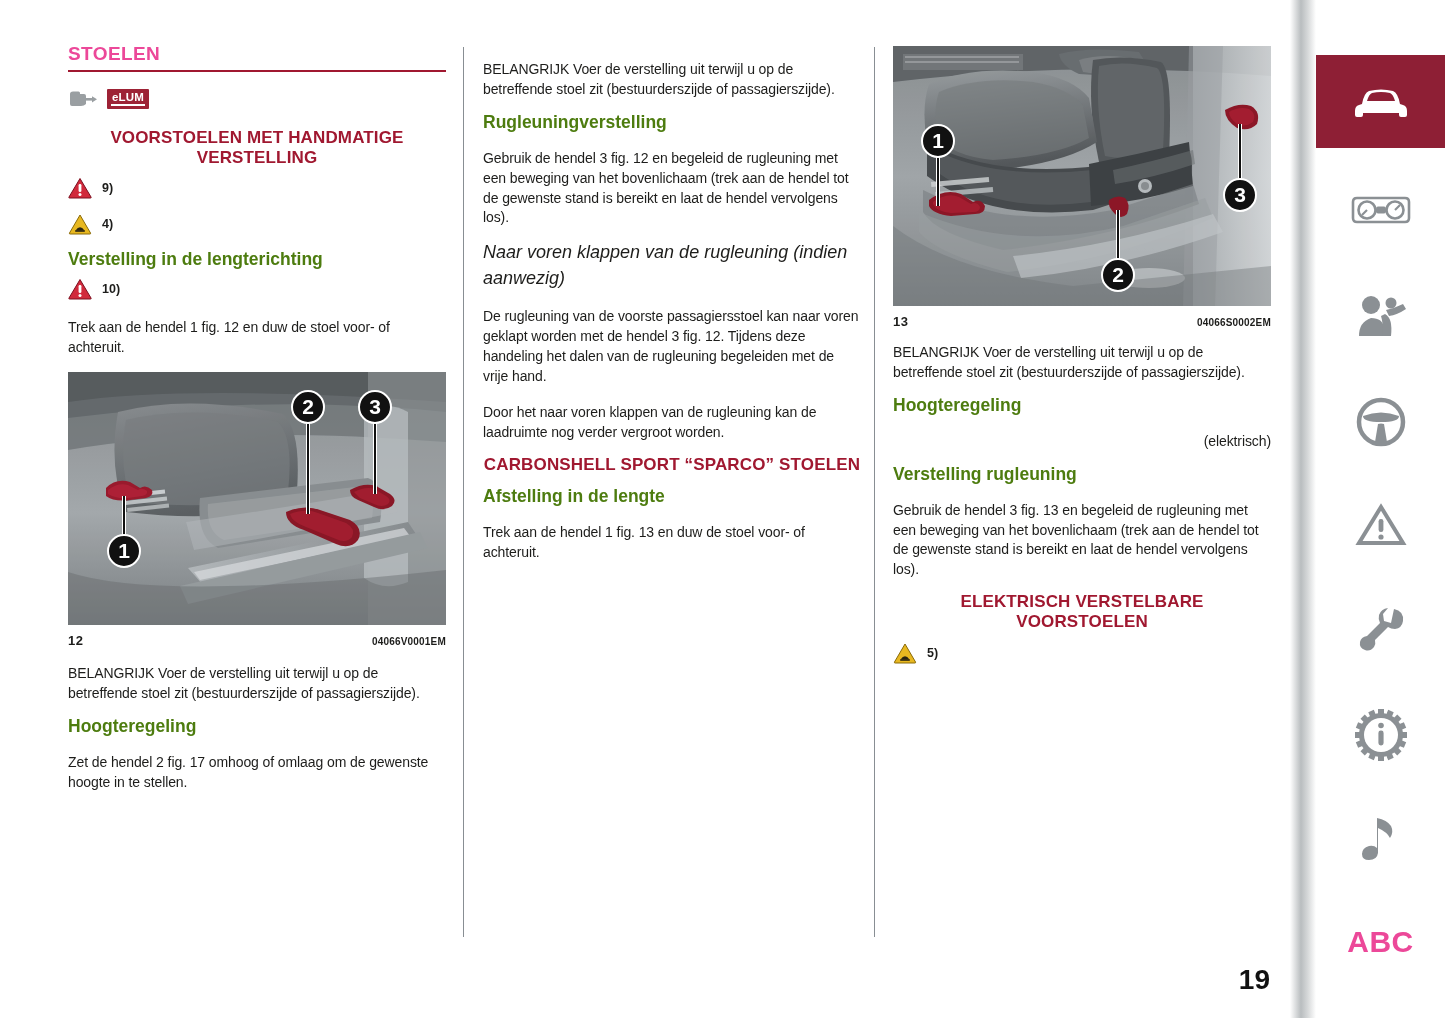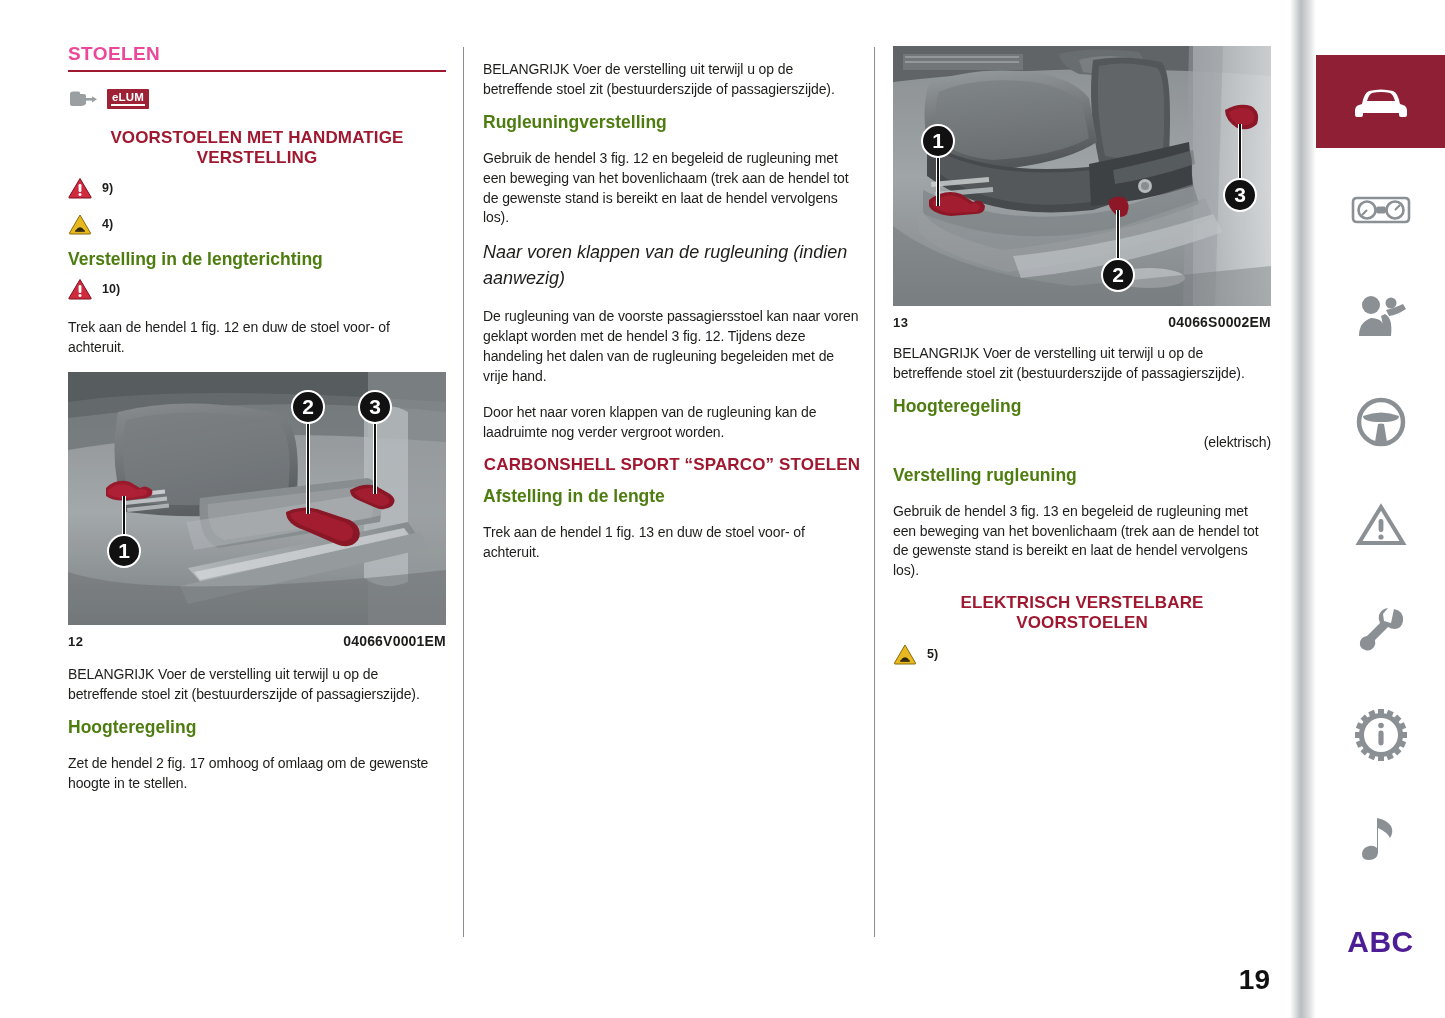--- a/index.html
+++ b/index.html
@@ -148,21 +148,21 @@
   .fig-caption {
     display: flex;
     justify-content: space-between;
     align-items: baseline;
     margin-top: 8px;
     font-size: 13px;
     font-weight: bold;
     color: #1d1d1b;
   }
   .fig-caption .fignum { letter-spacing: 0.5px; }
-  .fig-caption .figcode { letter-spacing: 0.2px; font-size: 14px; }
+  .fig-caption .figcode { letter-spacing: 0.2px; font-size: 10px; }
 
   
   .callout {
     position: absolute;
     width: 34px; height: 34px;
     border-radius: 50%;
     background: #111111;
     border: 2.5px solid #ffffff;
     color: #ffffff;
     font-size: 21px;
@@ -200,21 +200,21 @@
     left: 26px;
     width: 129px;
     height: 93px;
     display: flex;
     align-items: center;
     justify-content: center;
   }
   .tab.active { background: #8e1f35; }
   .tab svg { display: block; }
   .tab .abc {
-    color: #4c1d95;
+    color: #ec4899;
     font-size: 30px;
     font-weight: bold;
     letter-spacing: 0.5px;
   }
 
   
   .page-number {
     position: absolute;
     right: 175px;
     bottom: 22px;

